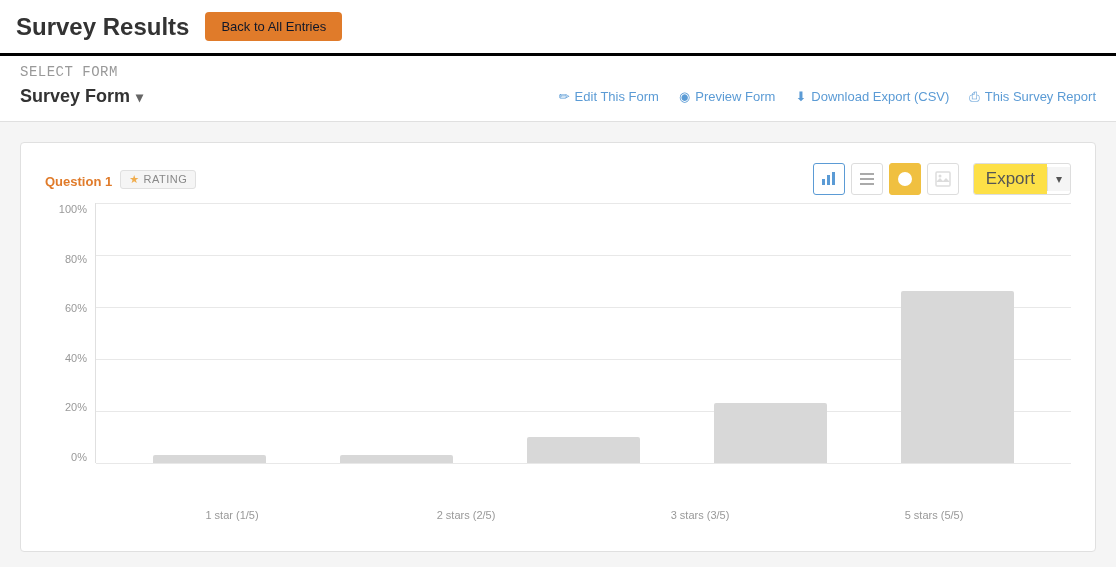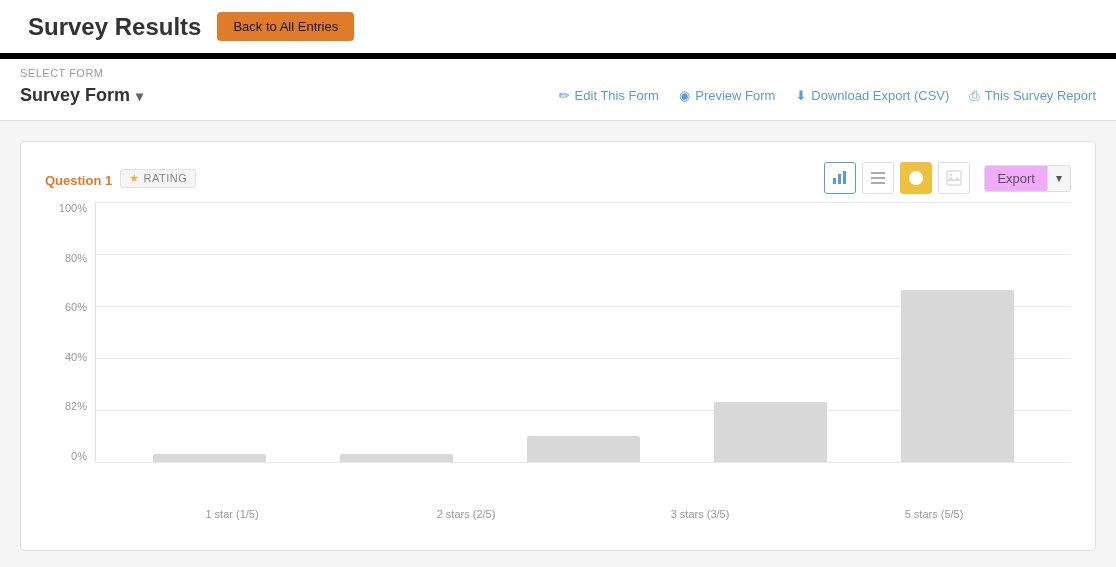--- a/index.html
+++ b/index.html
@@ -1,25 +1,25 @@
 <!DOCTYPE html>
 <html><head>
   <meta charset="utf-8">
   <style>
     * { box-sizing: border-box; margin: 0; padding: 0; }
     body { font-family: -apple-system, BlinkMacSystemFont, 'Segoe UI', Arial, sans-serif; background: #f5f5f5; color: #333; font-size: 14px; }
 
     
     .top-header {
       background: #fff;
-      padding: 12px 28px;
+      padding: 12px 16px;
       display: flex;
       align-items: center;
       justify-content: space-between;
-      border-bottom: 6px solid #000000;
+      border-bottom: 3px solid #000000;
     }
     .top-header-left {
       display: flex;
       align-items: center;
       gap: 16px;
     }
     .page-title {
       font-size: 24px;
       font-weight: 600;
       color: #333;
@@ -35,25 +35,26 @@
       font-weight: 500;
     }
 
     
     .sub-header {
       background: #fff;
       padding: 8px 20px 14px 20px;
       border-bottom: 1px solid #e0e0e0;
     }
     .select-form-label {
-      font-size: 11px;
+      font-size: 14px;
       text-transform: uppercase;
       color: #999;
       letter-spacing: 0.5px;
       margin-bottom: 4px;
+      font-family: Liberation Mono, monospace;
     }
     .sub-header-row {
       display: flex;
       align-items: center;
       justify-content: space-between;
       margin-top: 6px;
     }
     .form-selector {
       display: flex;
       align-items: center;
@@ -158,23 +159,23 @@
     .export-dropdown {
       display: flex;
       align-items: center;
       border: 1px solid #ddd;
       border-radius: 3px;
       overflow: hidden;
       margin-left: 8px;
     }
     .export-dropdown-label {
       padding: 5px 12px;
-      font-size: 13px;
+      font-size: 17px;
       color: #555;
-      background: #f0abfc;
+      background: #fde047;
     }
     .export-dropdown-arrow {
       padding: 5px 8px;
       background: #f5f5f5;
       border-left: 1px solid #ddd;
       color: #555;
       cursor: pointer;
       font-size: 12px;
     }
 
@@ -355,21 +356,21 @@
       </div>
     </div>
 
 
     <div class="chart-area">
       <div class="y-axis-labels">
         <span class="y-label">100%</span>
         <span class="y-label">80%</span>
         <span class="y-label">60%</span>
         <span class="y-label">40%</span>
-        <span class="y-label">82%</span>
+        <span class="y-label">20%</span>
         <span class="y-label">0%</span>
       </div>
       <div class="chart-inner">
         <div class="grid-lines">
           <div class="grid-line" style="top: 0%;"></div>
           <div class="grid-line" style="top: 20%;"></div>
           <div class="grid-line" style="top: 40%;"></div>
           <div class="grid-line" style="top: 60%;"></div>
           <div class="grid-line" style="top: 80%;"></div>
           <div class="grid-line" style="top: 100%;"></div>

